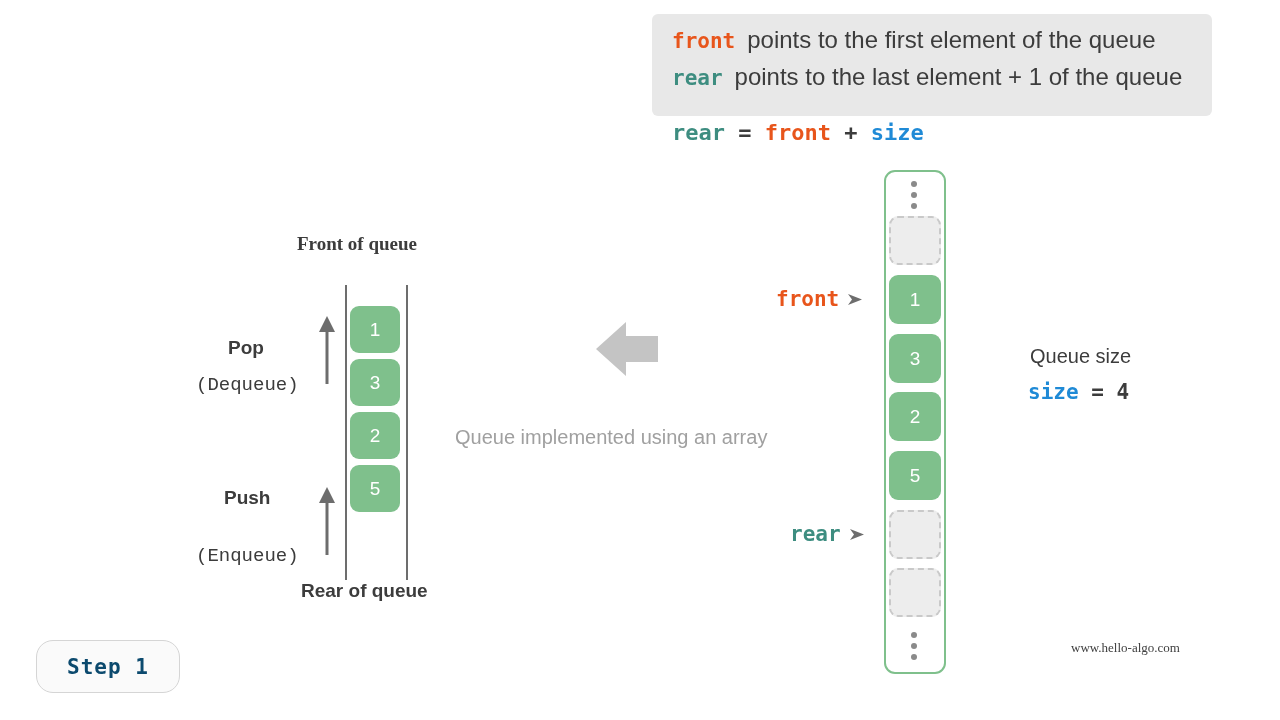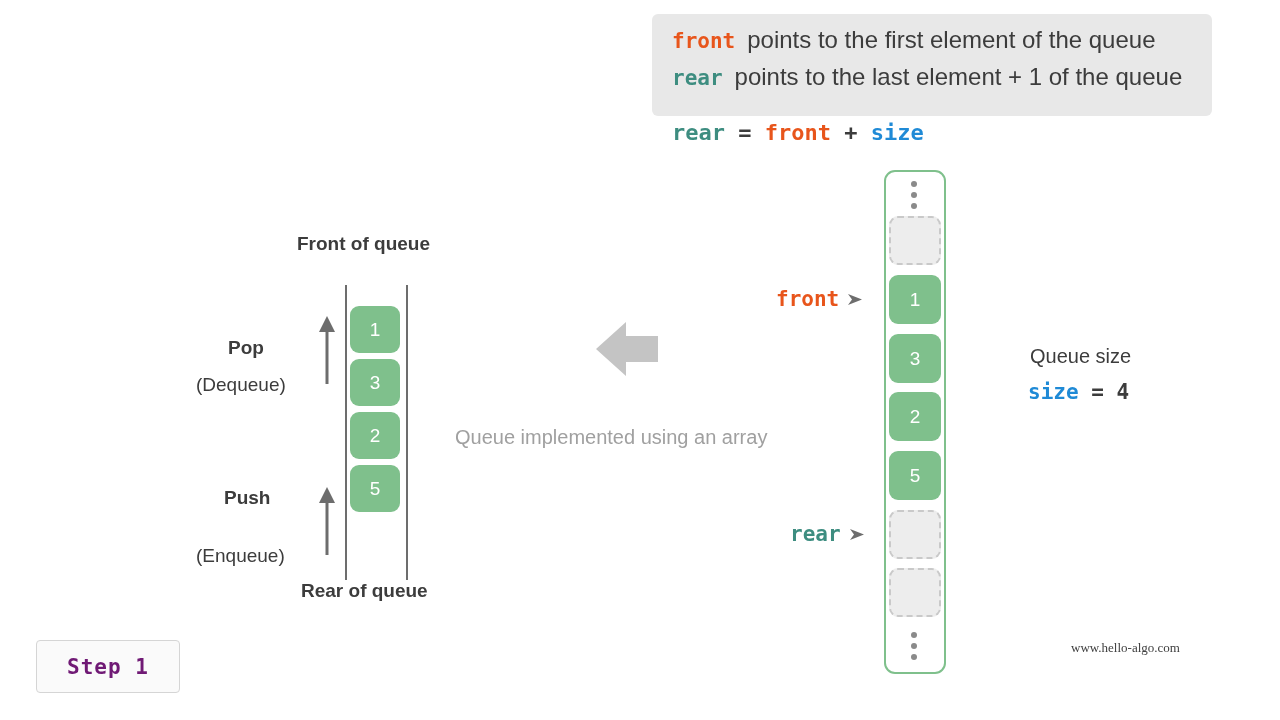--- a/index.html
+++ b/index.html
@@ -68,26 +68,26 @@
   .label-bold {
     position: absolute;
     font-family: "Liberation Sans", sans-serif;
     font-weight: bold;
     font-size: 19px;
     color: #3c3c3c;
     white-space: nowrap;
   }
   .label-reg {
     position: absolute;
-    font-family: Liberation Sans, sans-serif;
+    font-family: Liberation Mono, monospace;
     font-size: 19px;
     color: #3c3c3c;
     white-space: nowrap;
   }
-  #front-of-queue { left: 297px; top: 233px; }
+  #front-of-queue { left: 297px; top: 233px; font-family: Liberation Serif, serif; }
   #rear-of-queue  { left: 301px; top: 580px; }
   #pop-label  { left: 228px; top: 337px; }
   #pop-sub    { left: 196px; top: 374px; }
   #push-label { left: 224px; top: 487px; }
   #push-sub   { left: 196px; top: 545px; }
 
   .rail {
     position: absolute;
     width: 2px;
     background: #6d6d6d;
@@ -212,29 +212,29 @@
   }
 
   
   #step-badge {
     position: absolute;
     left: 36px;
     top: 640px;
     width: 144px;
     height: 53px;
     border: 1px solid #d5d5d5;
-    border-radius: 4px;
+    border-radius: 17px;
     background: #fafafa;
     display: flex;
     align-items: center;
     justify-content: center;
     font-family: "DejaVu Sans Mono", "Liberation Mono", monospace;
     font-weight: bold;
     font-size: 21px;
-    color: #701a75;
+    color: #0c4a6e;
     letter-spacing: 1px;
     box-sizing: border-box;
   }
 
   
   #watermark {
     position: absolute;
     left: 1071px;
     top: 640px;
     font-family: Liberation Serif, serif;

